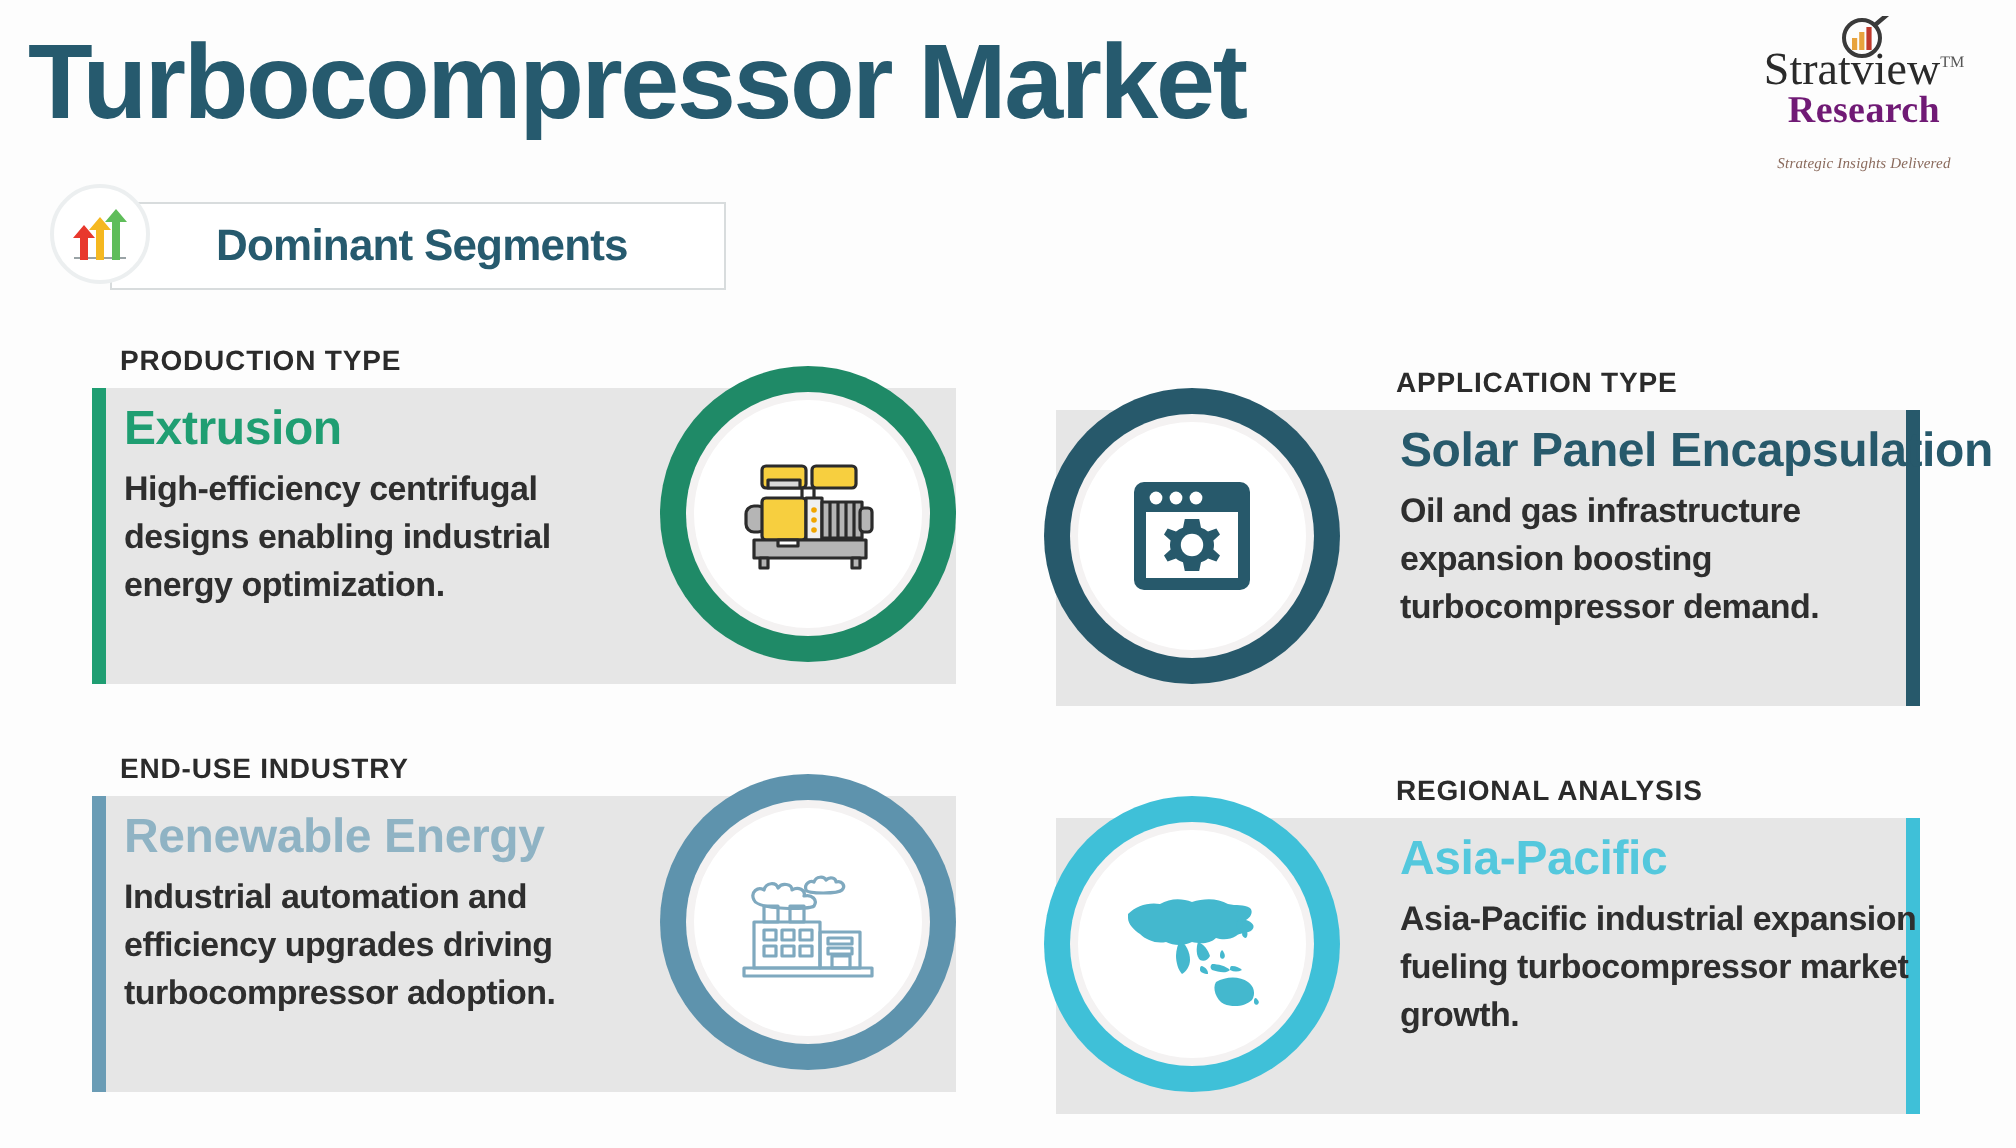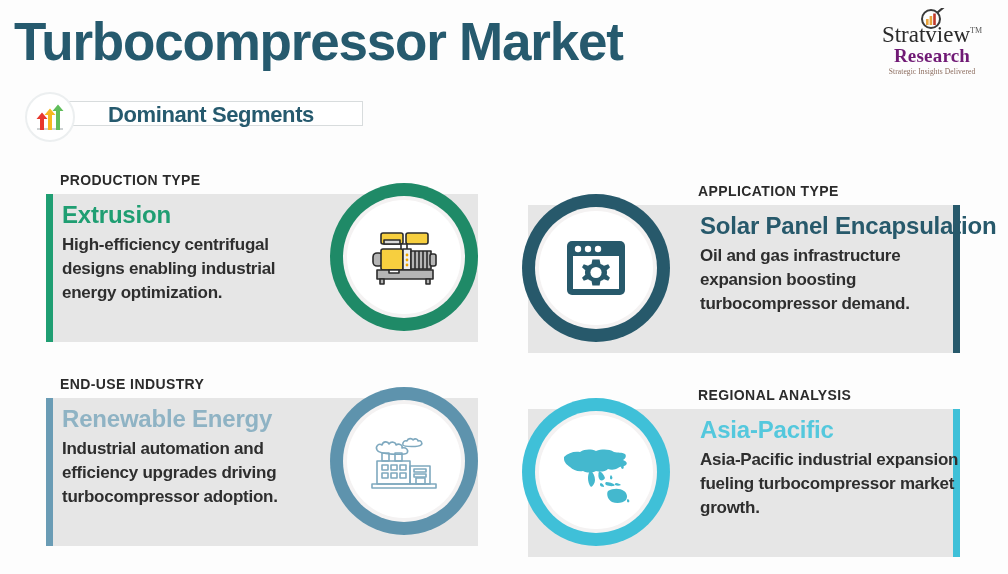--- a/index.html
+++ b/index.html
@@ -55,26 +55,26 @@
     display: flex;
     align-items: center;
     justify-content: center;
     z-index: 3;
   }
 
   .badge-box {
     position: absolute;
     left: 30px;
     top: 11px;
-    height: 25px;
+    height: 44px;
     min-width: 308px;
     border: 1.5px solid #d8dcdd;
     background: #ffffff;
     display: flex;
-    align-items: flex-start;
+    align-items: center;
     padding-left: 52px;
     padding-right: 14px;
     z-index: 1;
   }
 
   .badge-text {
     font-size: 22px;
     font-weight: 700;
     color: #265a6e;
     letter-spacing: -0.4px;
@@ -108,23 +108,24 @@
     font-family: "Liberation Serif", serif;
     font-size: 19px;
     font-weight: 700;
     color: #701a75;
     line-height: 1.05;
     letter-spacing: 0.2px;
   }
   .logo-tag {
     font-family: "Liberation Serif", serif;
     font-size: 7.5px;
+    font-style: italic;
     color: #8a6a5c;
     letter-spacing: 0.1px;
-    margin-top: 1px;
+    margin-top: 11px;
   }
 
   
   .card {
     position: absolute;
     width: 462px;
     height: 170px;
   }
   .card-r1 { top: 172px; }
   .card-r2 { top: 376px; }

